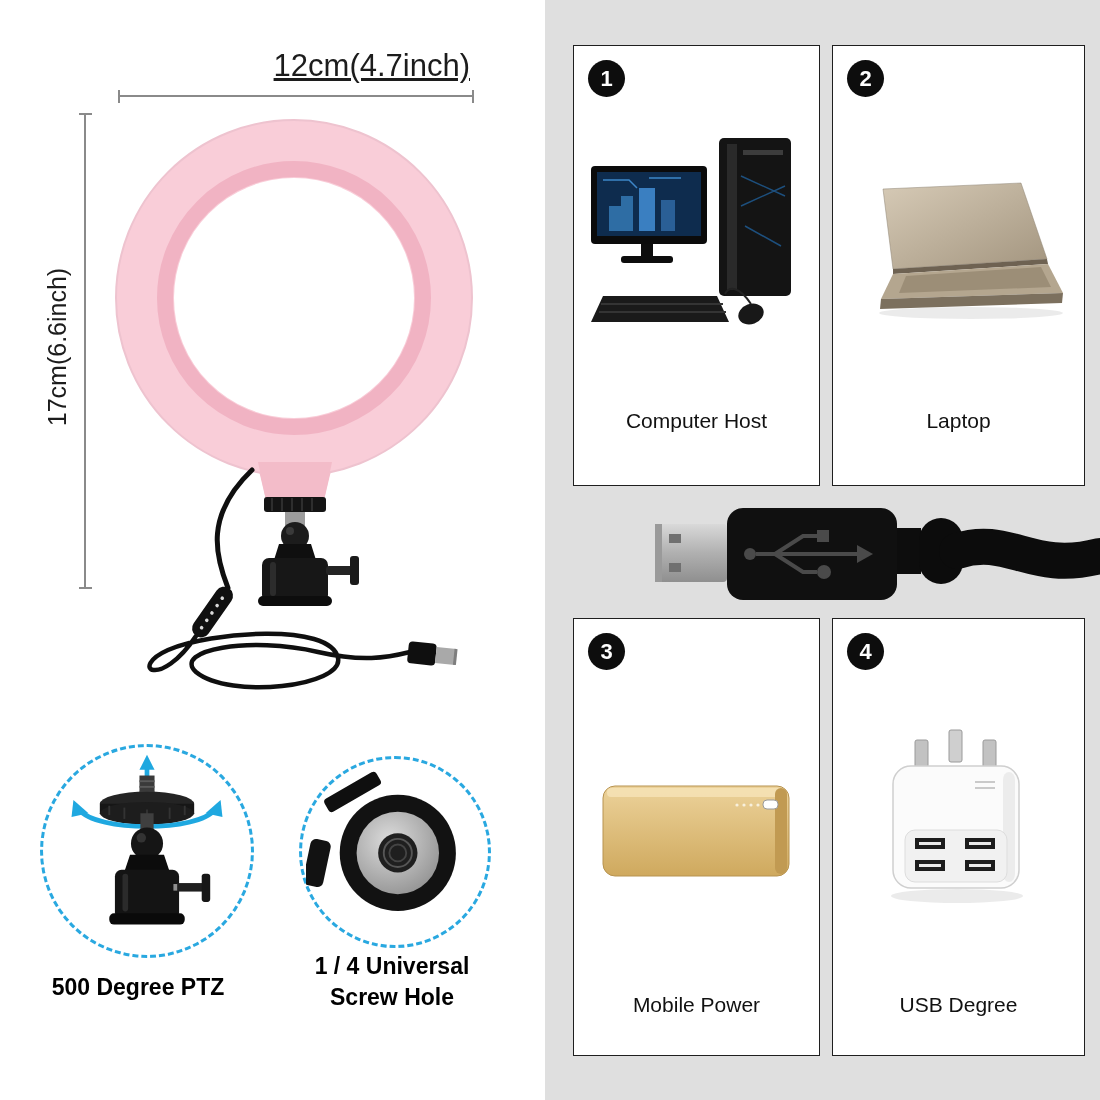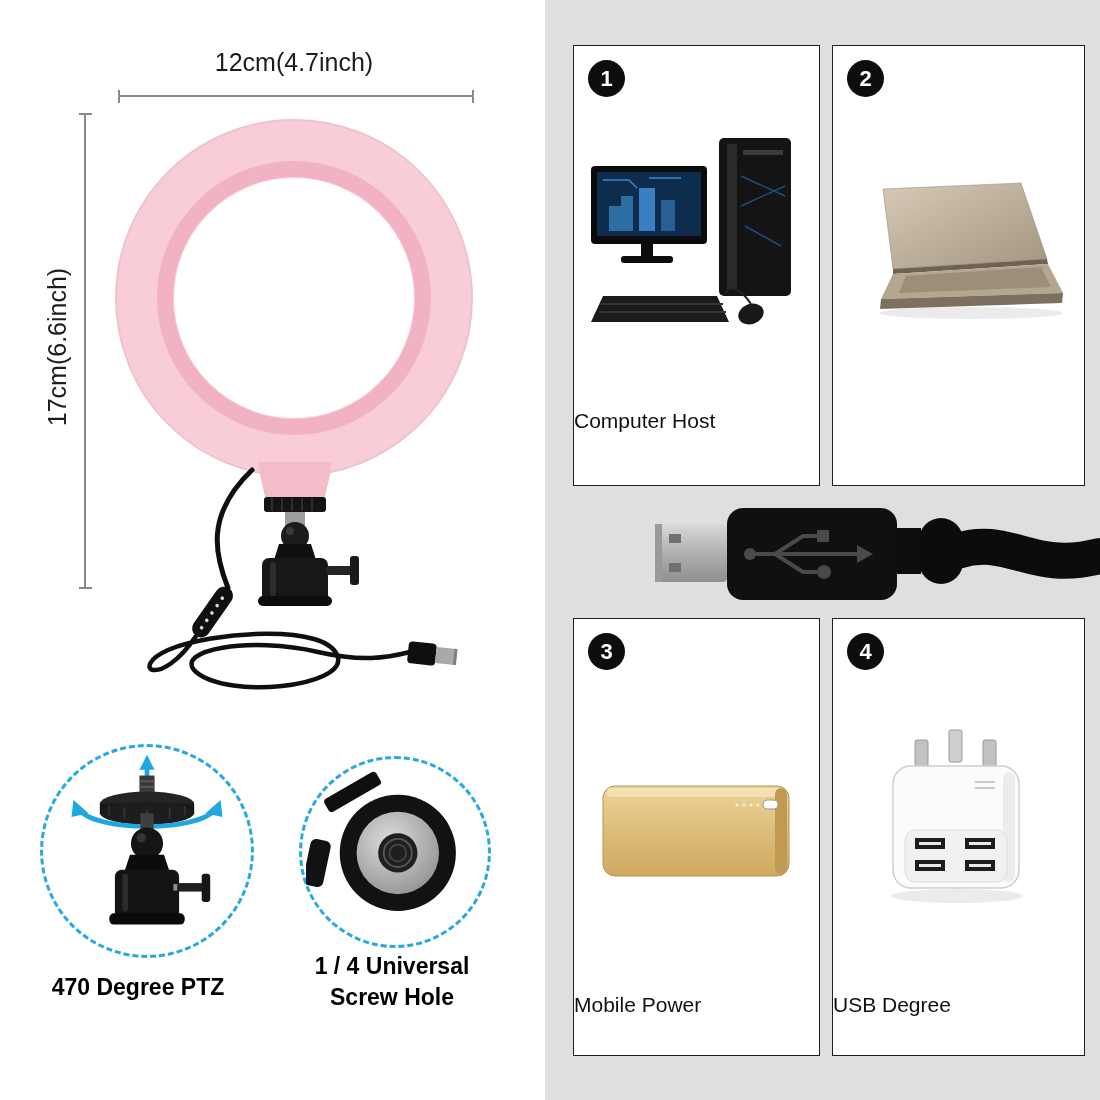--- a/index.html
+++ b/index.html
@@ -6,21 +6,21 @@
   body{
     position:relative;
     width:1100px;height:1100px;
     background:#ffffff;
     font-family:"Liberation Sans", sans-serif;
     overflow:hidden;
   }
   
   .dim-label-h{
     position:absolute;left:118px;top:48px;width:352px;
-    text-align:center;font-size:25px;color:#1c1c1c;
+    text-align:right;font-size:31px;color:#1c1c1c;text-decoration:underline;
   }
   .dim-line-h{
     position:absolute;left:118px;top:90px;width:352px;height:13px;
     border-left:2px solid #8a8a8a;border-right:2px solid #8a8a8a;
   }
   .dim-line-h::after{
     content:"";position:absolute;left:0;right:0;top:5px;height:2px;background:#8a8a8a;
   }
   .dim-line-v{
     position:absolute;left:79px;top:113px;width:13px;height:472px;
@@ -62,21 +62,21 @@
   .card1{left:28px;top:45px;width:247px;height:441px;}
   .card2{left:287px;top:45px;width:253px;height:441px;}
   .card3{left:28px;top:618px;width:247px;height:438px;}
   .card4{left:287px;top:618px;width:253px;height:438px;}
   .badge{
     position:absolute;top:14px;left:14px;width:37px;height:37px;border-radius:50%;
     background:#0d0d0d;color:#ffffff;font-size:22px;font-weight:bold;
     display:flex;align-items:center;justify-content:center;
   }
   .card-label{
-    position:absolute;left:0;right:0;bottom:52px;
+    position:absolute;left:0;right:0;bottom:52px;text-align:center;
     font-size:21px;color:#111111;
   }
   .card-label.low{bottom:38px;}
   .art{
     position:absolute;left:0;right:0;display:flex;justify-content:center;
   }
   .art1{top:90px;}
   .art2{top:135px;}
   .art3{top:155px;}
   .art4{top:105px;}
@@ -186,21 +186,21 @@
     <rect x="18" y="40" width="64" height="16" rx="4" fill="#0f0f0f" transform="rotate(-30 18 40)"></rect>
     <rect x="6" y="80" width="22" height="50" rx="6" fill="#121212" transform="rotate(12 6 80)"></rect>
     <circle cx="98" cy="96" r="62" fill="#121212"></circle>
     <circle cx="98" cy="96" r="44" fill="url(#silverGrad)"></circle>
     <circle cx="98" cy="96" r="21" fill="#1f1f1f"></circle>
     <circle cx="98" cy="96" r="15" fill="none" stroke="#565656" stroke-width="2"></circle>
     <circle cx="98" cy="96" r="9" fill="none" stroke="#444444" stroke-width="2"></circle>
   </svg>
 </div>
 
-<div class="feature-label feature1-label">470 Degree PTZ</div>
+<div class="feature-label feature1-label">500 Degree PTZ</div>
 <div class="feature-label feature2-label">1 / 4 Universal Screw Hole</div>
 
 <div class="panel">
 
   <div class="card card1">
     <div class="badge">1</div>
     <div class="art art1">
       <svg width="215" height="215" viewBox="0 0 215 215">
 
         <rect x="130" y="2" width="72" height="158" rx="5" fill="#141414"></rect>
@@ -238,20 +238,21 @@
           </linearGradient>
         </defs>
         <ellipse cx="120" cy="132" rx="92" ry="6" fill="#000000" opacity="0.08"></ellipse>
         <polygon points="32,8 170,2 196,78 42,88" fill="url(#lidGrad)" stroke="#8d8373" stroke-width="0.5"></polygon>
         <polygon points="42,88 196,78 197,83 42,93" fill="#6e6252"></polygon>
         <polygon points="42,93 197,83 212,112 30,118" fill="#b4a68f"></polygon>
         <polygon points="55,95 190,86 200,106 48,112" fill="#9c8e77"></polygon>
         <polygon points="30,118 212,112 211,122 29,128" fill="#7c705e"></polygon>
       </svg>
     </div>
+    <div class="card-label">Laptop</div>
   </div>
 
   <div class="card card3">
     <div class="badge">3</div>
     <div class="art art3">
       <svg width="200" height="115" viewBox="0 0 200 115">
         <defs>
           <linearGradient id="goldGrad" x1="0" y1="0" x2="0" y2="1">
             <stop offset="0%" stop-color="#ecd29a"></stop>
             <stop offset="100%" stop-color="#cfa95e"></stop>

